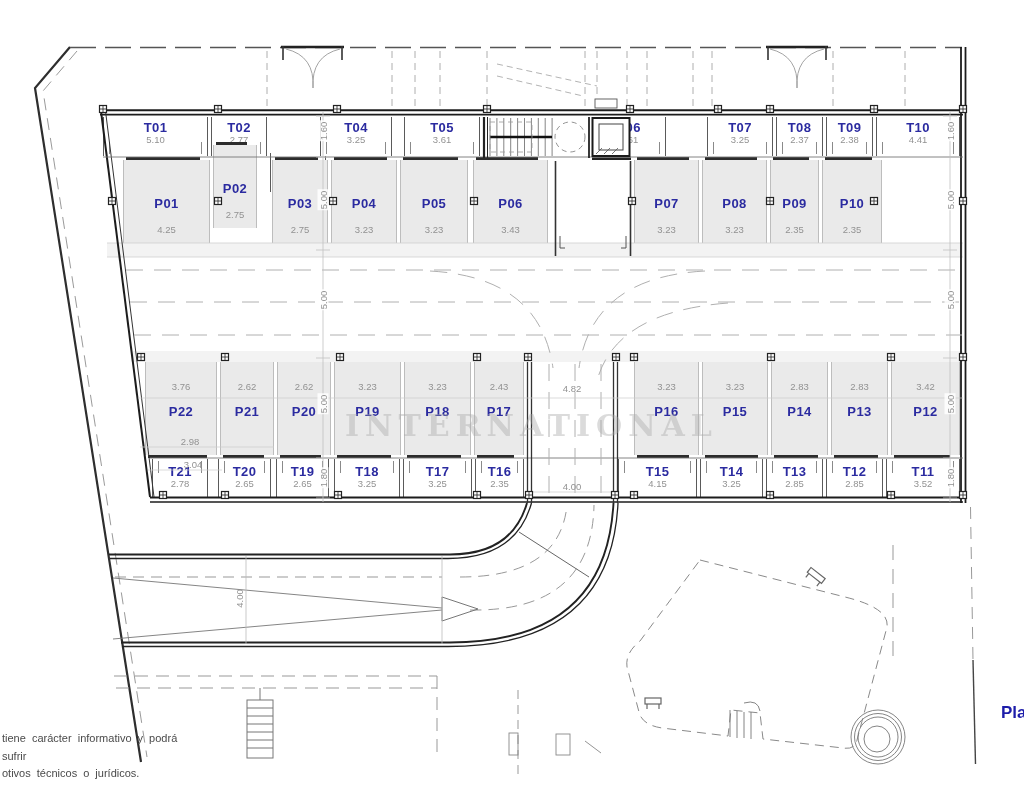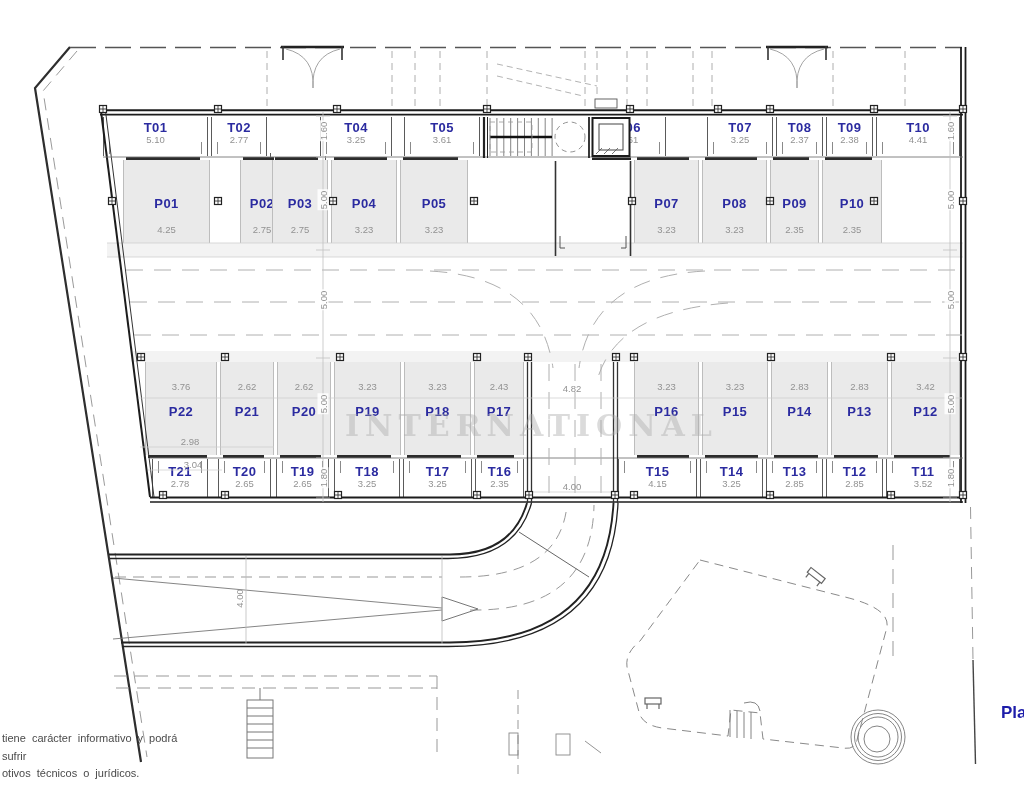--- a/index.html
+++ b/index.html
@@ -401,35 +401,39 @@
       <span class="u-dim">2.38</span>
     </div>
       <div class="cell t-cell t-top" style="left: 876px; top: 117px; width: 84px; height: 39px;">
       <span class="u-label">T10</span>
       <span class="u-dim">4.41</span>
     </div>
       <div class="cell p-cell p-top" style="left: 123px; top: 160px; width: 87px; height: 83px; text-decoration: underline;">
       <span class="u-label">P01</span>
       <span class="u-dim">4.25</span>
     </div>
-      <div class="cell p-cell p-top" style="left: 213px; top: 160px; width: 44px; height: 83px; margin-left: 27px;">
+      <div class="cell p-cell p-top" style="left: 213px; top: 145px; width: 44px; height: 83px;">
       <span class="u-label">P02</span>
       <span class="u-dim">2.75</span>
     </div>
       <div class="cell p-cell p-top" style="left: 272px; top: 160px; width: 56px; height: 83px;">
       <span class="u-label">P03</span>
       <span class="u-dim">2.75</span>
     </div>
       <div class="cell p-cell p-top" style="left: 331px; top: 160px; width: 66px; height: 83px;">
       <span class="u-label">P04</span>
       <span class="u-dim">3.23</span>
     </div>
       <div class="cell p-cell p-top" style="left: 400px; top: 160px; width: 68px; height: 83px;">
       <span class="u-label">P05</span>
       <span class="u-dim">3.23</span>
+    </div>
+      <div class="cell p-cell p-top" style="left: 473px; top: 160px; width: 75px; height: 83px;">
+      <span class="u-label">P06</span>
+      <span class="u-dim">3.43</span>
     </div>
       <div class="cell p-cell p-top" style="left: 634px; top: 160px; width: 65px; height: 83px;">
       <span class="u-label">P07</span>
       <span class="u-dim">3.23</span>
     </div>
       <div class="cell p-cell p-top" style="left: 702px; top: 160px; width: 65px; height: 83px;">
       <span class="u-label">P08</span>
       <span class="u-dim">3.23</span>
     </div>
       <div class="cell p-cell p-top" style="left: 770px; top: 160px; width: 49px; height: 83px;">

